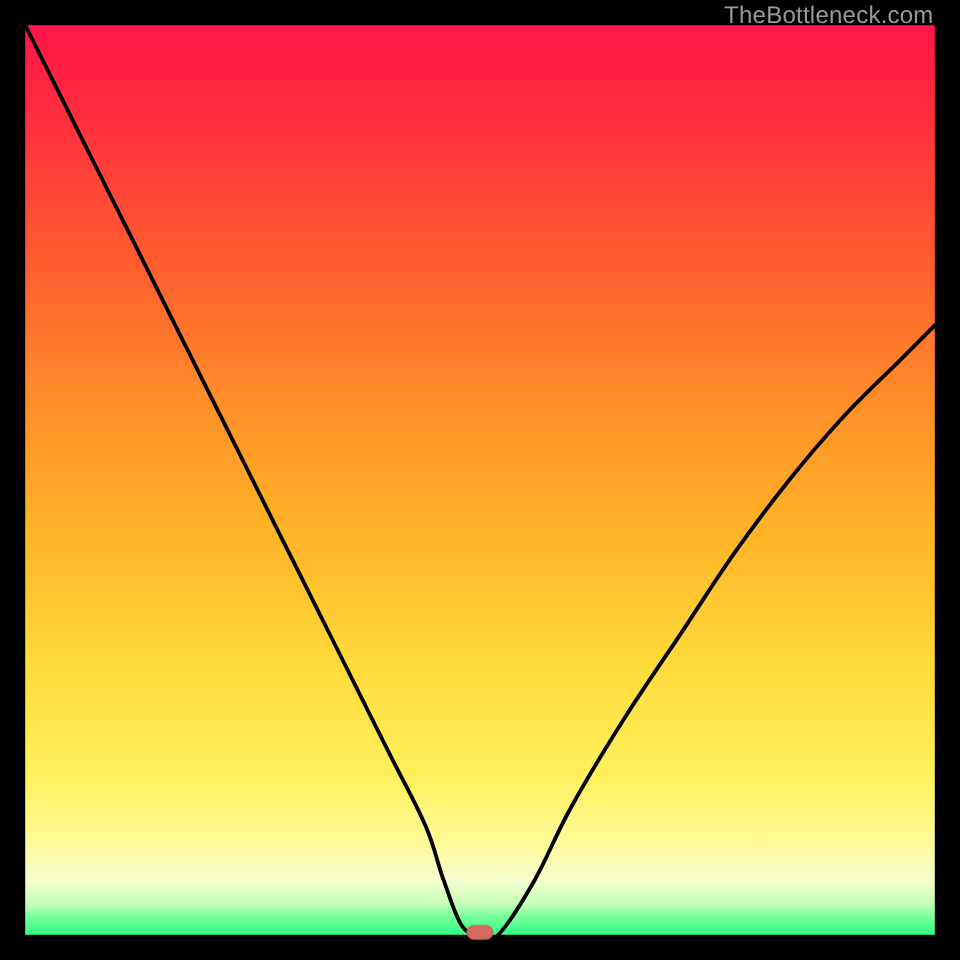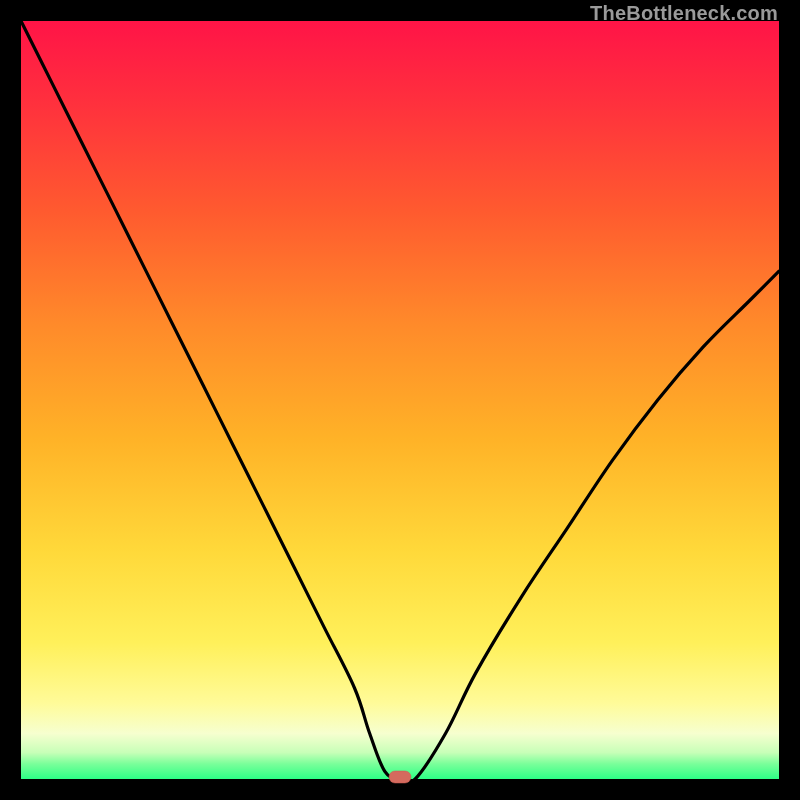--- a/index.html
+++ b/index.html
@@ -39,21 +39,21 @@
       #7aff9a 98%,
       #2dff86 100%
     );
   }
   .watermark {
     position: absolute;
     top: 2px;
     right: 22px;
     color: #9a9a9a;
     font-size: 20px;
-    font-weight: 700;
+    font-weight: 400;
     letter-spacing: 0.2px;
     user-select: none;
   }
   svg.curve {
     position: absolute;
     left: 0;
     top: 0;
     width: 758px;
     height: 758px;
     overflow: visible;

